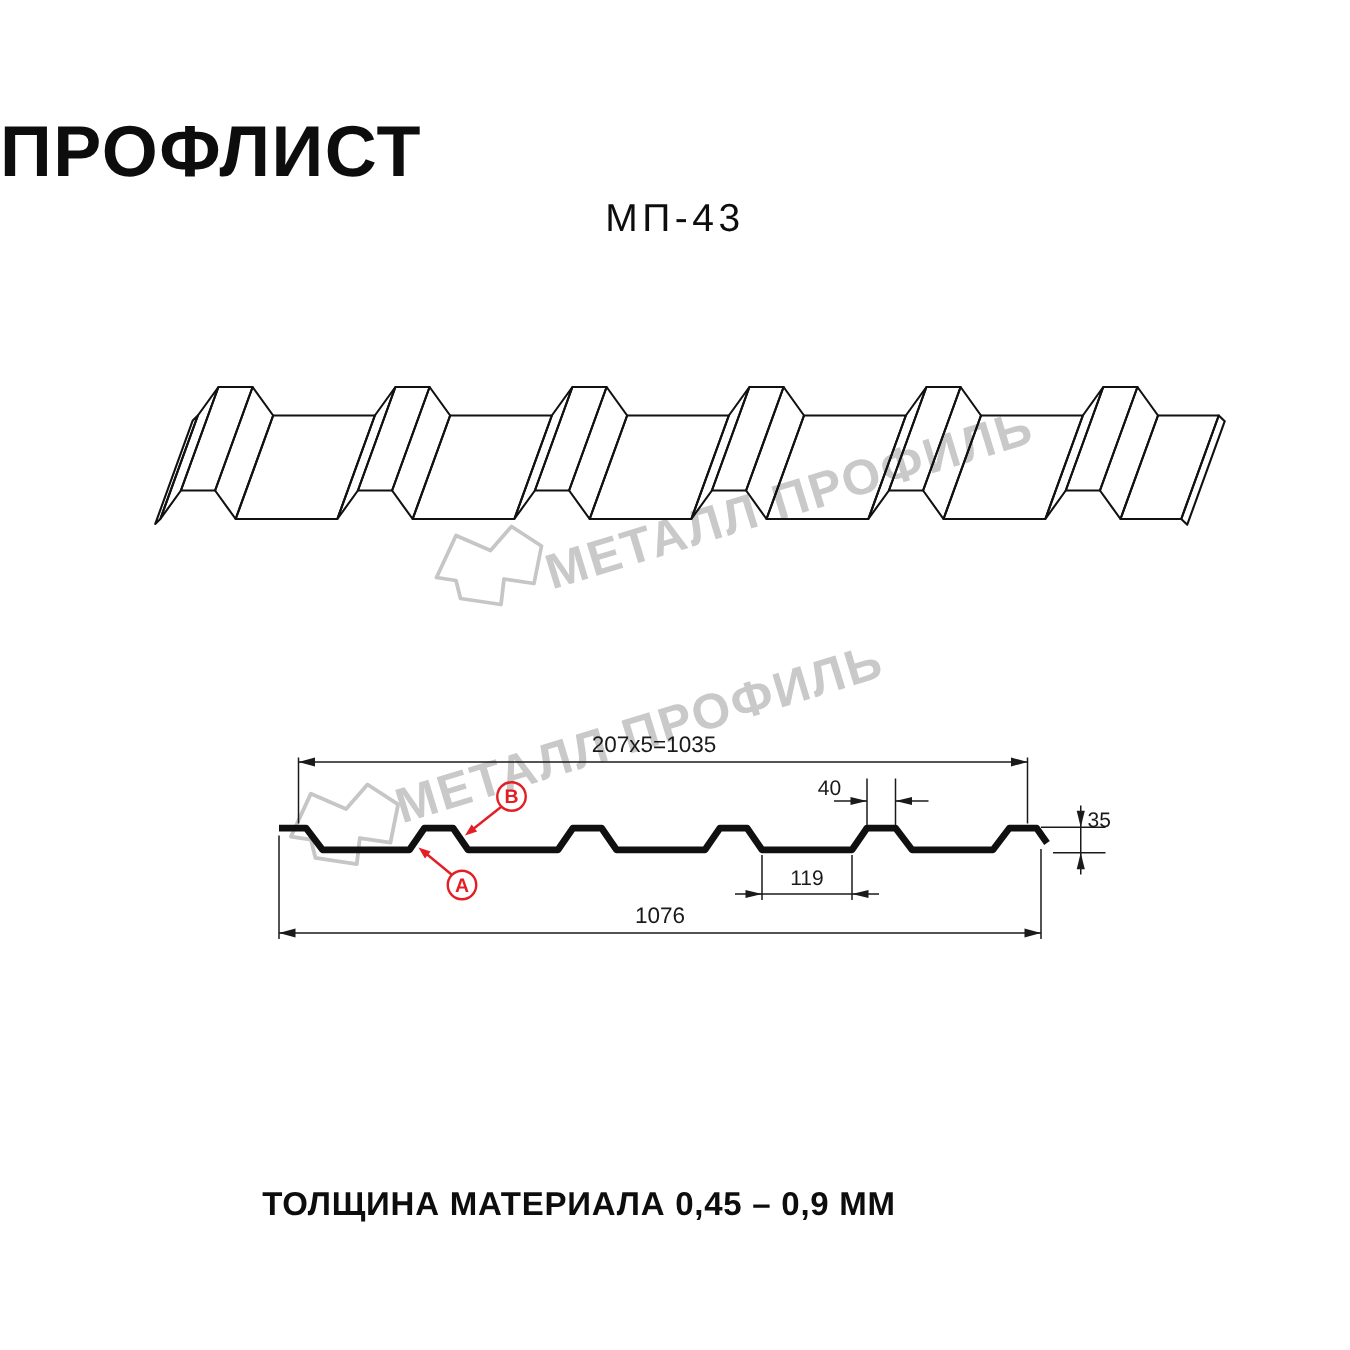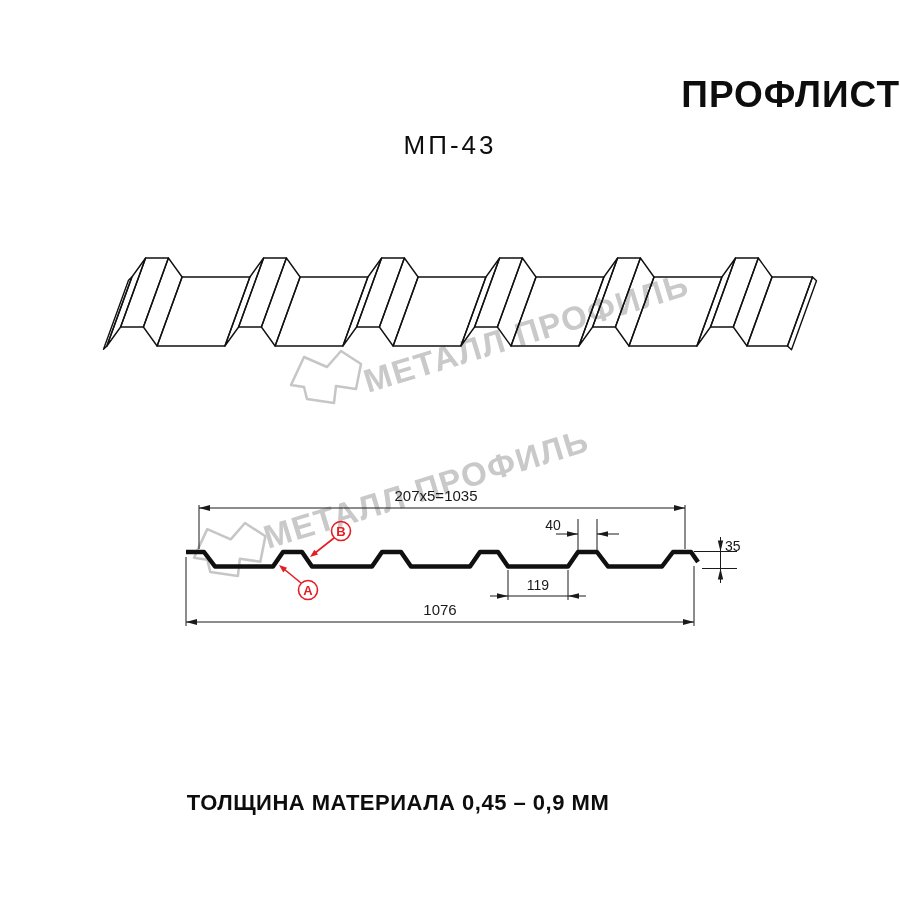--- a/index.html
+++ b/index.html
@@ -1,23 +1,23 @@
 <!DOCTYPE html>
 <html><head>
 <meta charset="utf-8">
 <style>
   html,body{margin:0;padding:0;}
   body{width:900px;height:900px;background:#ffffff;position:relative;overflow:hidden;
        font-family:"Liberation Sans",sans-serif;}
   .stage{position:absolute;left:0;top:0;width:900px;height:900px;}
-  .title{position:absolute;left:0;top:74px;width:900px;text-align:right;
-         font-size:37px;font-weight:800;letter-spacing:1px;color:#0d0d0d;}
+  .title{position:absolute;left:0;top:74px;width:900px;text-align:left;
+         font-size:48px;font-weight:800;letter-spacing:1px;color:#0d0d0d;}
   .subtitle{position:absolute;left:0;top:130px;width:900px;text-align:center;
          font-size:26px;font-weight:500;letter-spacing:3px;color:#0d0d0d;}
-  .thickness{position:absolute;left:12px;top:790px;width:772px;text-align:center;
+  .thickness{position:absolute;left:0;top:790px;width:772px;text-align:center;
          font-size:22px;font-weight:600;letter-spacing:0.5px;color:#0d0d0d;}
   svg{position:absolute;left:0;top:0;}
   .dimtxt{font-family:"Liberation Sans",sans-serif;font-size:15px;fill:#1a1a1a;}
   .dimtxt-s{font-family:"Liberation Sans",sans-serif;font-size:14px;fill:#1a1a1a;}
   .wmtxt{font-family:"Liberation Sans",sans-serif;font-size:33px;font-weight:700;
          letter-spacing:1.5px;fill:#c9c9c9;}
   .marktxt{font-family:"Liberation Sans",sans-serif;font-size:13px;font-weight:700;fill:#e31e24;}
   .thin{stroke:#1a1a1a;stroke-width:1;fill:none;}
   .ah{fill:#1a1a1a;stroke:none;}
   .red{stroke:#e31e24;stroke-width:1.6;fill:none;}

